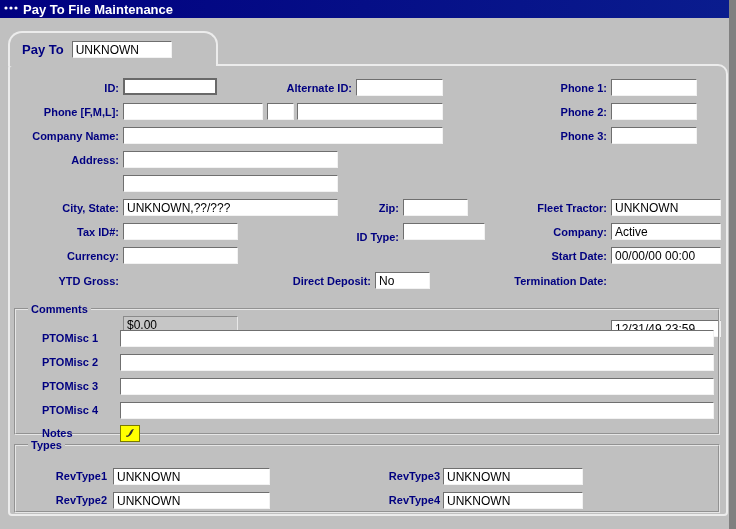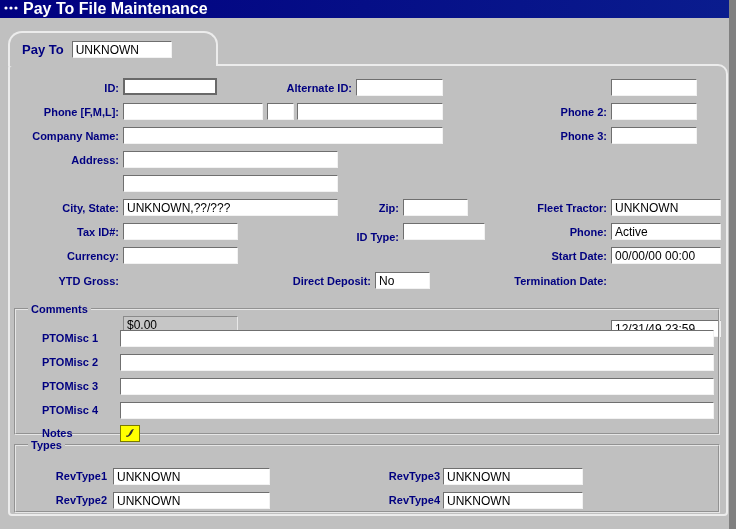--- a/index.html
+++ b/index.html
@@ -2,21 +2,21 @@
 <html><head>
 <meta charset="utf-8">
 <style>
   * { margin:0; padding:0; box-sizing:border-box; }
   body { font-family:"Liberation Sans", sans-serif; background:#555; }
   .screen { position:relative; width:736px; height:529px; background:#c0c0c0; overflow:hidden; }
 
   .titlebar { position:absolute; left:0; top:0; width:729px; height:18px;
     background:linear-gradient(to right,#000080,#0a1c8e); display:flex; align-items:center;
     padding-left:3px; gap:4px; }
-  .titletext { color:#ffffff; font-size:16px; font-weight:bold; white-space:nowrap; }
+  .titletext { color:#ffffff; font-size:13px; font-weight:bold; white-space:nowrap; }
   .titleicon { display:flex; align-items:center; }
   .edge-right { position:absolute; left:729px; top:0; width:7px; height:529px; background:#808080; }
 
   .panel { position:absolute; left:8px; top:64px; width:720px; height:452px;
     background:#c0c0c0; border:2px solid #ececec; border-radius:4px 10px 4px 4px; }
   .tab { position:absolute; left:8px; top:31px; width:210px; height:35px; background:#c0c0c0;
     border:2px solid #ececec; border-bottom:none; border-radius:14px 14px 0 0; z-index:2;
     display:flex; align-items:center; padding-left:12px; gap:8px; }
   .tablabel { color:#000080; font-weight:bold; font-size:13px; }
 
@@ -58,20 +58,21 @@
 
   <div class="tab">
     <span class="tablabel">Pay To</span>
     <input class="fld" style="position: static; width: 100px;" value="UNKNOWN">
   </div>
 
   <span class="lbl" style="left:10px;top:82px;width:109px">ID:</span>
   <input class="fld focus" style="left: 123px; top: 78px; width: 94px;" value="">
   <span class="lbl" style="left:230px;top:82px;width:122px">Alternate ID:</span>
   <input class="fld" style="left: 356px; top: 79px; width: 87px;" value="">
+  <span class="lbl" style="left:470px;top:82px;width:137px">Phone 1:</span>
   <input class="fld" style="left: 611px; top: 79px; width: 86px;" value="">
 
   <span class="lbl" style="left:10px;top:106px;width:109px">Phone [F,M,L]:</span>
   <input class="fld" style="left: 123px; top: 103px; width: 140px;" value="">
   <input class="fld" style="left: 267px; top: 103px; width: 27px;" value="">
   <input class="fld" style="left: 297px; top: 103px; width: 146px;" value="">
   <span class="lbl" style="left:470px;top:106px;width:137px">Phone 2:</span>
   <input class="fld" style="left: 611px; top: 103px; width: 86px;" value="">
 
   <span class="lbl" style="left:10px;top:130px;width:109px">Company Name:</span>
@@ -87,21 +88,21 @@
   <input class="fld" style="left: 123px; top: 199px; width: 215px;" value="UNKNOWN,??/???">
   <span class="lbl" style="left:330px;top:202px;width:69px">Zip:</span>
   <input class="fld" style="left: 403px; top: 199px; width: 65px;" value="">
   <span class="lbl" style="left:470px;top:202px;width:137px">Fleet Tractor:</span>
   <input class="fld" style="left: 611px; top: 199px; width: 110px;" value="UNKNOWN">
 
   <span class="lbl" style="left:10px;top:226px;width:109px">Tax ID#:</span>
   <input class="fld" style="left: 123px; top: 223px; width: 115px;" value="">
   <span class="lbl" style="left:320px;top:231px;width:79px">ID Type:</span>
   <input class="fld" style="left: 403px; top: 223px; width: 82px;" value="">
-  <span class="lbl" style="left:470px;top:226px;width:137px">Phone:</span>
+  <span class="lbl" style="left:470px;top:226px;width:137px">Company:</span>
   <input class="fld" style="left: 611px; top: 223px; width: 110px;" value="Active">
 
   <span class="lbl" style="left:10px;top:250px;width:109px">Currency:</span>
   <input class="fld" style="left: 123px; top: 247px; width: 115px;" value="">
   <span class="lbl" style="left:470px;top:250px;width:137px">Start Date:</span>
   <input class="fld" style="left: 611px; top: 247px; width: 110px;" value="00/00/00 00:00">
 
   <span class="lbl" style="left:10px;top:275px;width:109px">YTD Gross:</span>
   <input class="fld ro" style="left: 123px; top: 272px; width: 115px;" readonly="" value="$0.00">
   <span class="lbl" style="left:270px;top:275px;width:101px">Direct Deposit:</span>

